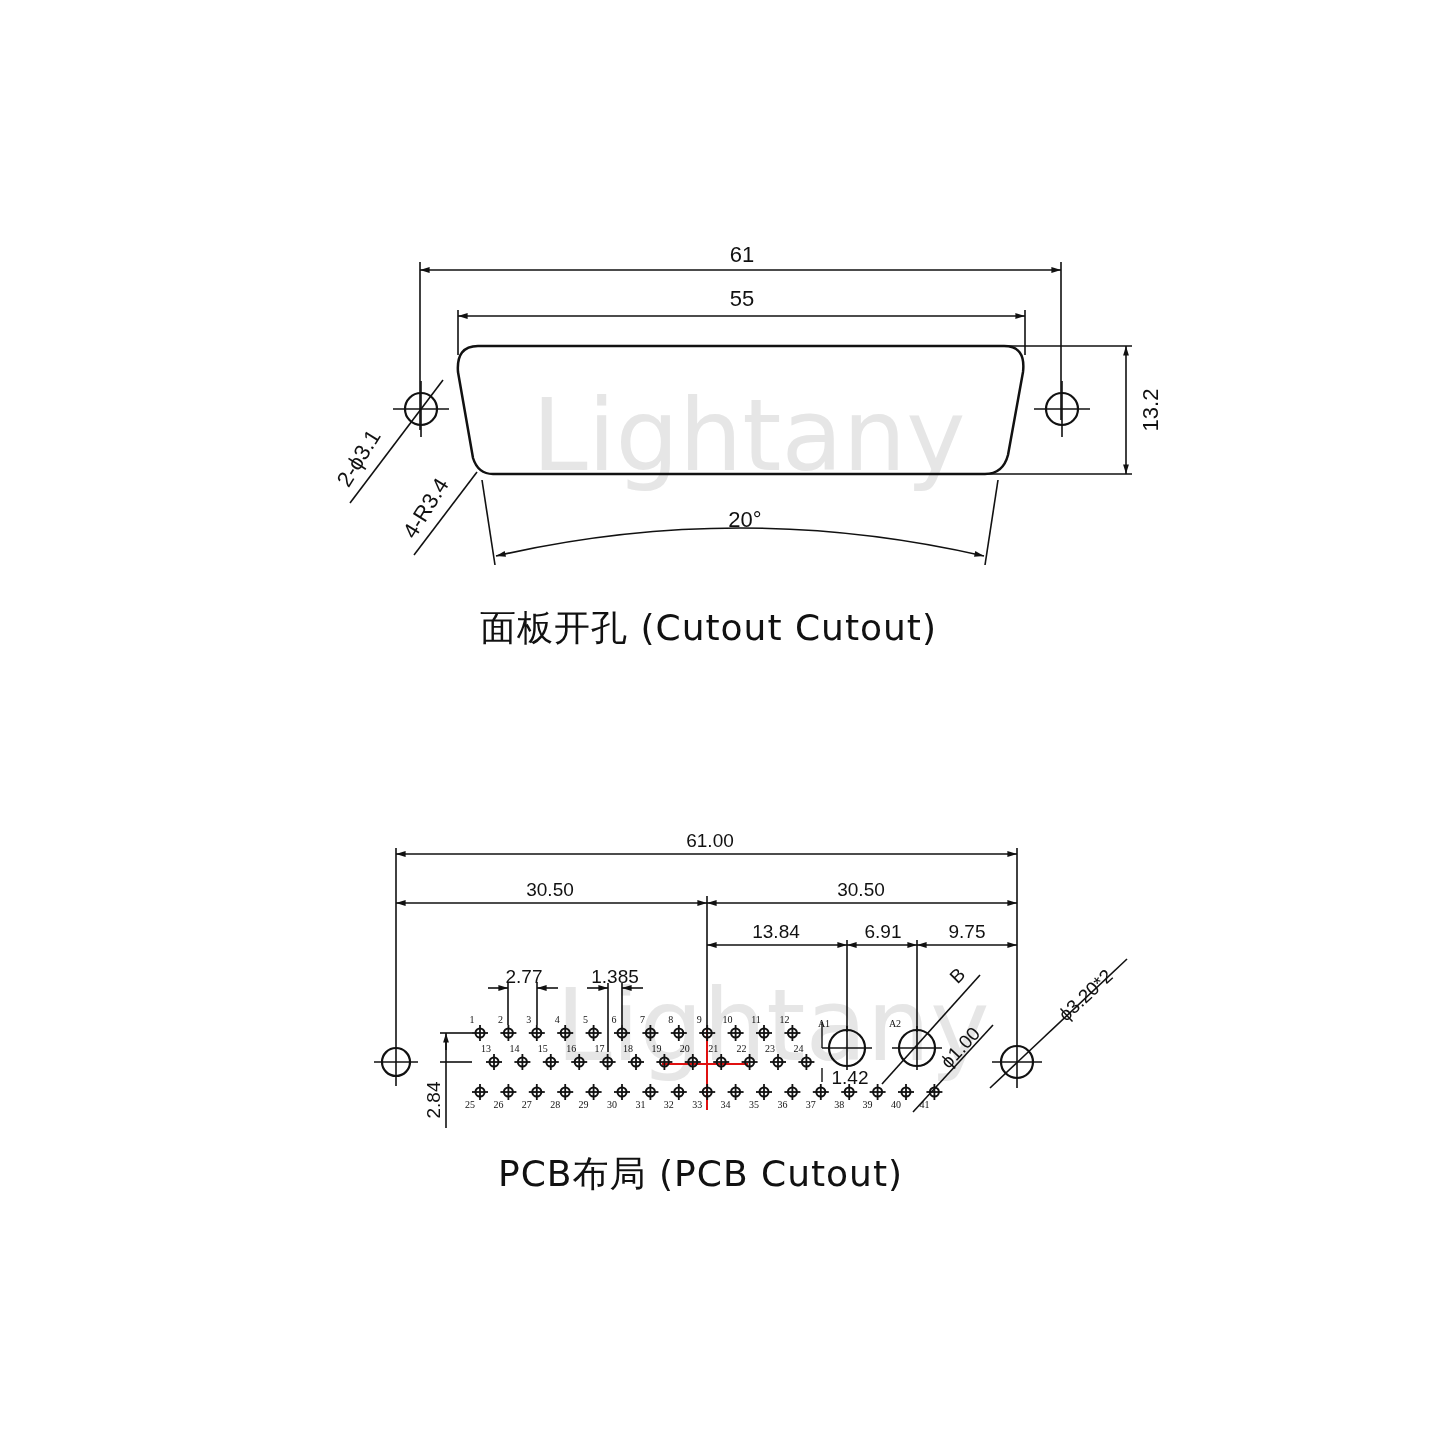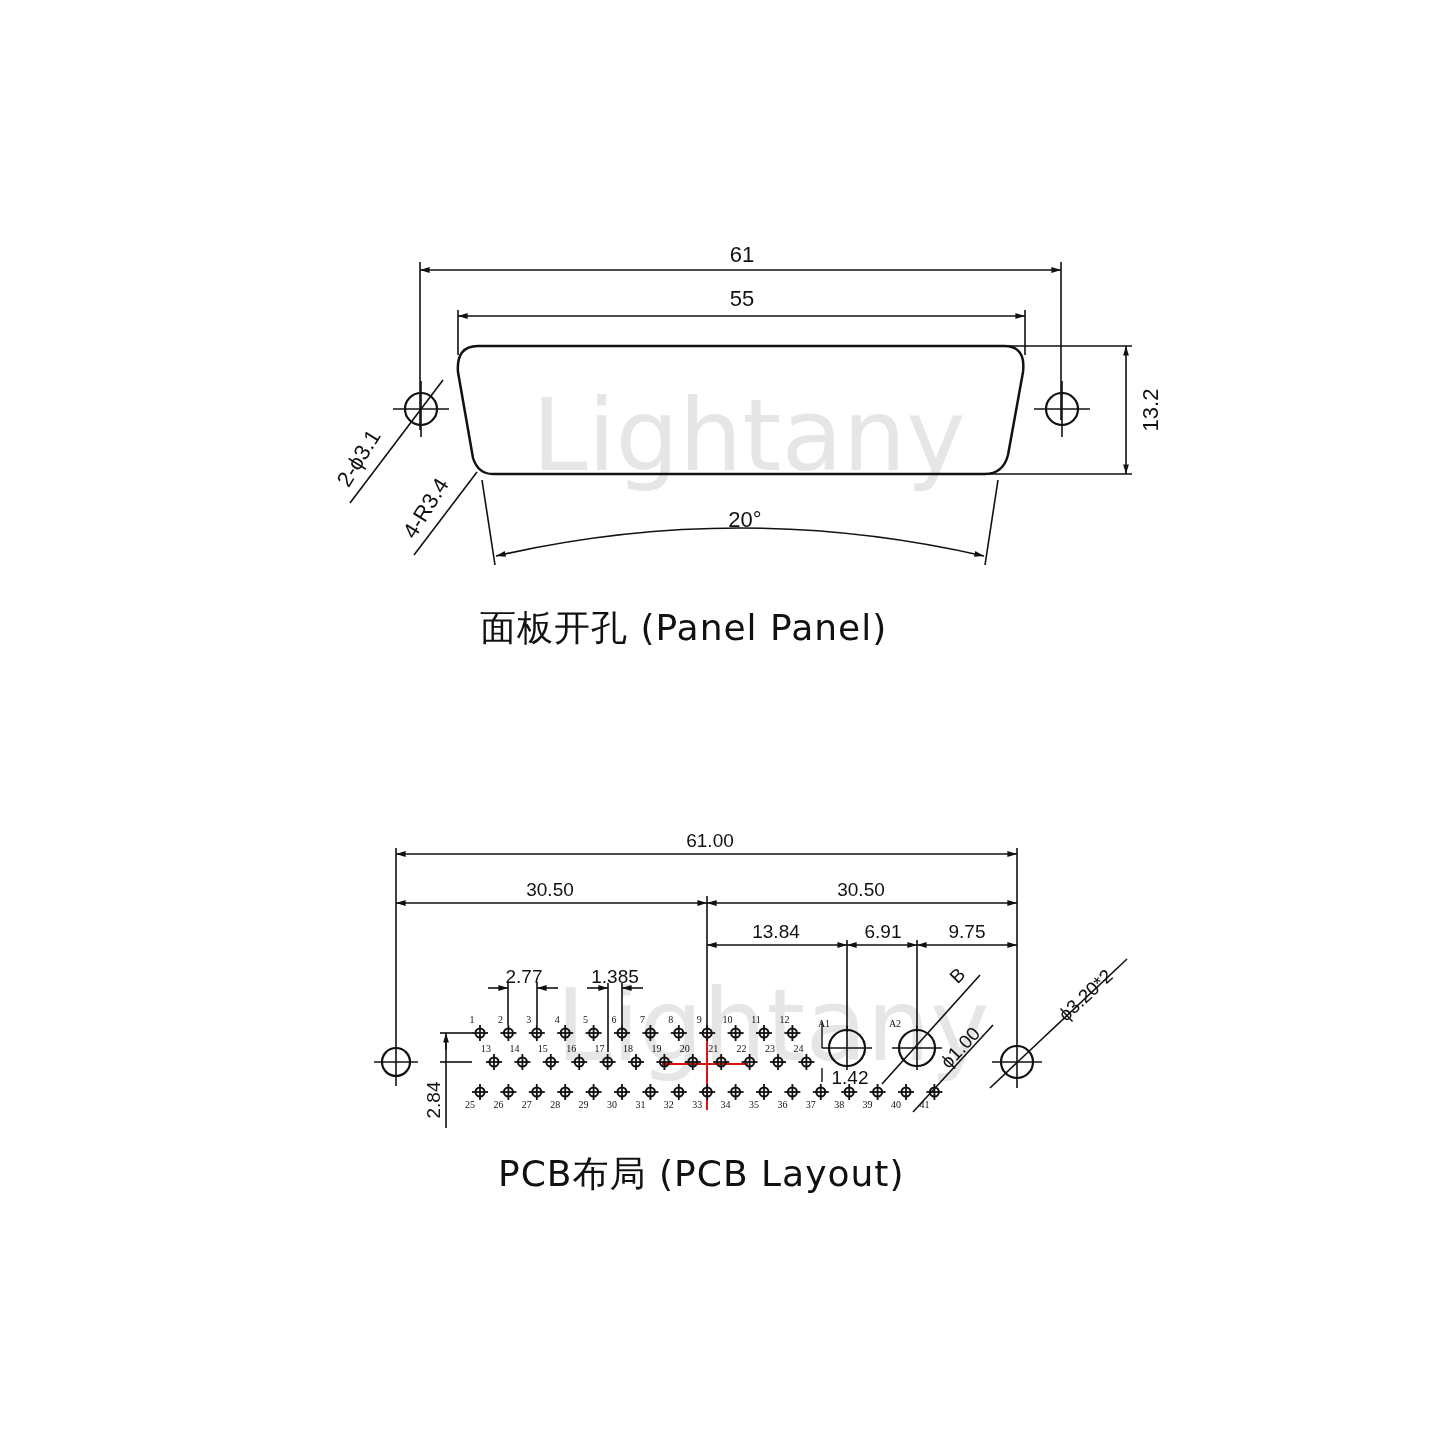--- a/index.html
+++ b/index.html
@@ -391,14 +391,14 @@
         <g>
           <circle cx="934.4" cy="1092" r="4.5" fill="none" stroke="#111" stroke-width="2"></circle>
           <line x1="926.4" y1="1092" x2="942.4" y2="1092" stroke="#111" stroke-width="1.8"></line>
           <line x1="934.4" y1="1084" x2="934.4" y2="1100" stroke="#111" stroke-width="1.8"></line>
           <text class="pin" x="924.4" y="1108" text-anchor="middle">41</text>
         </g>
       </g>
   </g>
 </svg>
 
-<div class="title" id="t1">面板开孔 (Panel Panel)</div>
-<div class="title" id="t2">PCB布局 (PCB Layout)</div>
+<div class="title" id="t1">面板开孔 (Cutout Cutout)</div>
+<div class="title" id="t2">PCB布局 (PCB Cutout)</div>
 
 </body></html>

